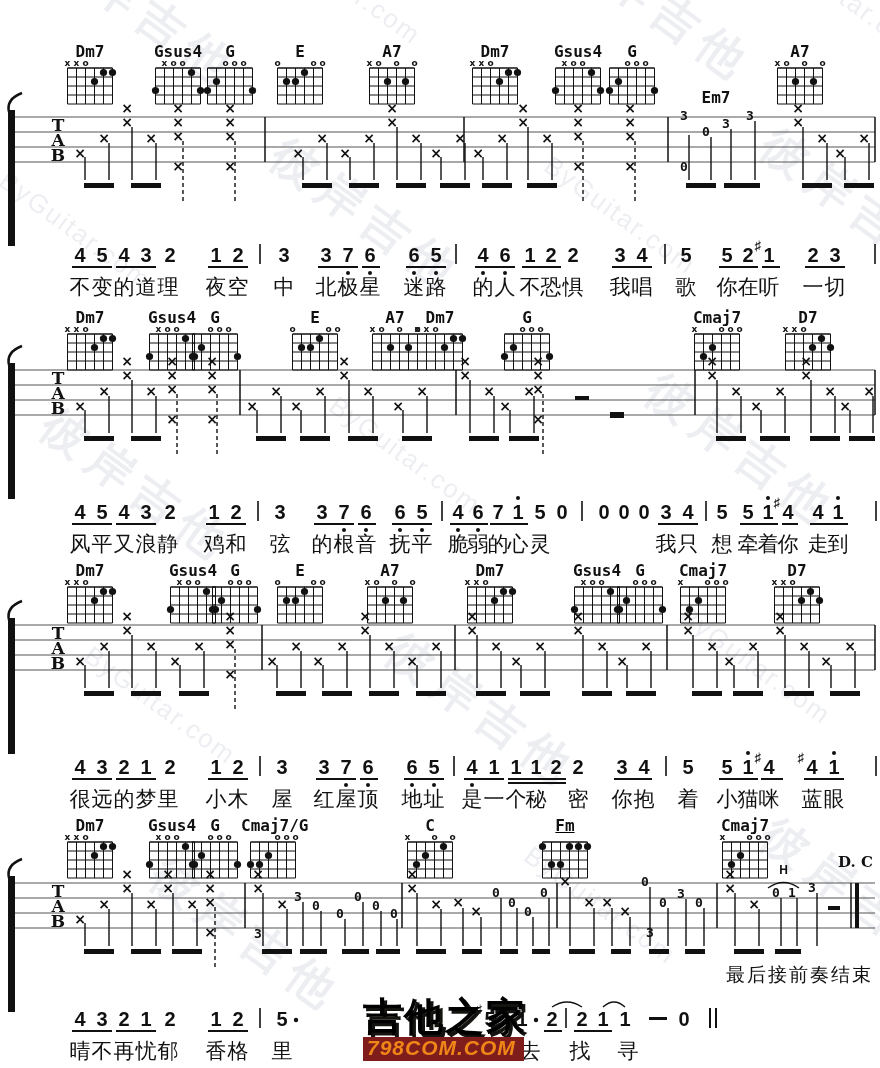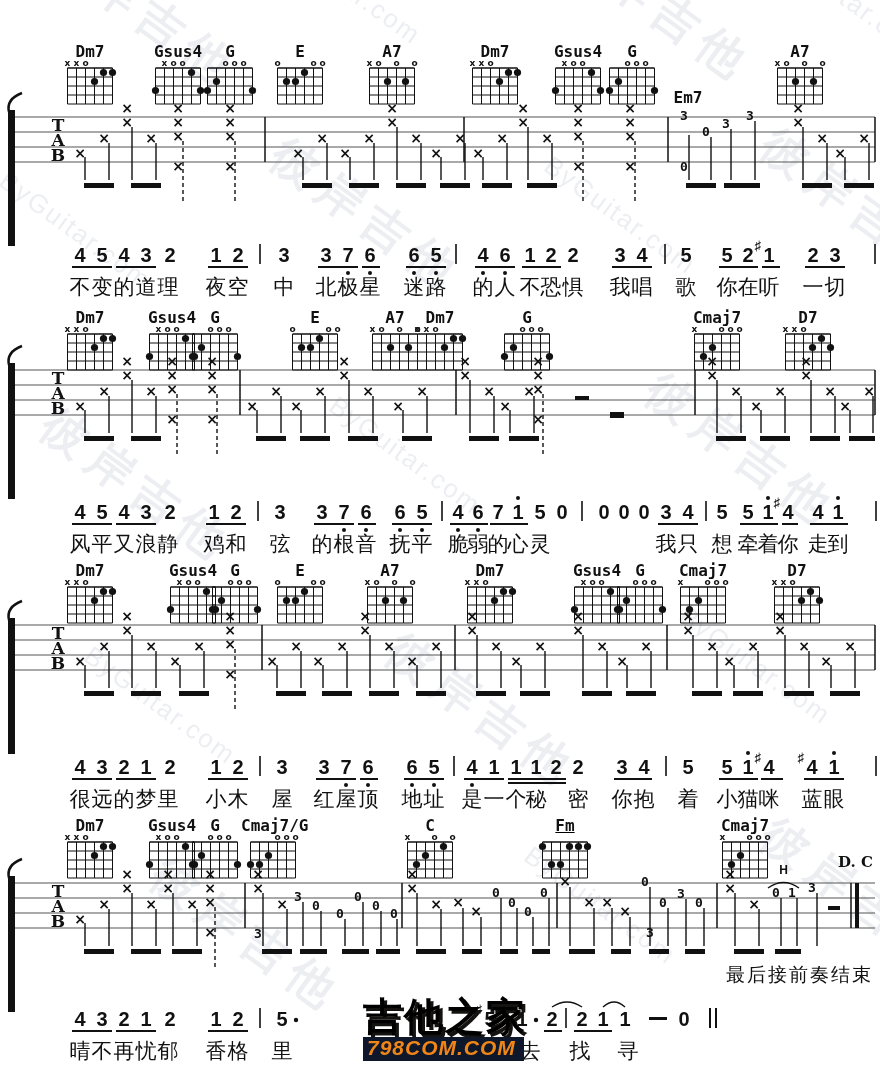--- a/index.html
+++ b/index.html
@@ -22,21 +22,21 @@
   .note{font:bold 20px "Liberation Sans",sans-serif;text-anchor:middle;}
   .acc{font:bold 13px "Liberation Sans",sans-serif;text-anchor:middle;}
   .lyr{font:21px "Liberation Sans",sans-serif;text-anchor:middle;}
   .hlbl{font:bold 12px "Liberation Sans",sans-serif;text-anchor:middle;}
   #dc{position:absolute;left:838px;top:853px;font:bold 15px "DejaVu Serif",serif;color:#111;z-index:3;}
   #footnote{position:absolute;left:726px;top:962px;font-size:19px;letter-spacing:2px;
             color:#111;z-index:3;font-weight:500;font-family:Liberation Serif, serif;}
   #logo{position:absolute;left:363px;top:997px;z-index:4;}
   #logo-top{font-size:39px;font-weight:bold;color:#000000;letter-spacing:2px;line-height:40px;
             text-shadow:3px 3px 0 #151310;white-space:nowrap;}
-  #logo-bot{display:inline-block;background:#0f172a;color:#ef8617;font-weight:bold;
+  #logo-bot{display:inline-block;background:#7f1d1d;color:#ef8617;font-weight:bold;
             font-size:21px;font-style:italic;padding:0 8px 2px 4px;letter-spacing:1px;line-height:22px;}
 </style>
 </head>
 <body>
 
 <div id="page">
   <div id="wm-layer" class="layer">
       <div class="wm cn" style="left: 30px; top: -20px;">彼岸吉他</div>
       <div class="wm en" style="left: 255px; top: -30px;">ByGuitar.com</div>
       <div class="wm cn" style="left: 545px; top: -25px;">彼岸吉他</div>
@@ -225,21 +225,21 @@
           <line x1="9.5" y1="8" x2="54.5" y2="8" stroke="#111" stroke-width="1.6"></line>
           <line x1="9.5" y1="17" x2="54.5" y2="17" stroke="#111" stroke-width="1"></line>
           <line x1="9.5" y1="26" x2="54.5" y2="26" stroke="#111" stroke-width="1"></line>
           <line x1="9.5" y1="35" x2="54.5" y2="35" stroke="#111" stroke-width="1"></line>
           <line x1="9.5" y1="44" x2="54.5" y2="44" stroke="#111" stroke-width="1"></line>
           <circle cx="9.5" cy="30.5" r="3.6" fill="#111"></circle>
           <circle cx="18.5" cy="21.5" r="3.6" fill="#111"></circle>
           <circle cx="54.5" cy="30.5" r="3.6" fill="#111"></circle>
         </svg>
       </div>
-      <div class="chord" style="left: 656px; top: 90px;">
+      <div class="chord" style="left: 656px; top: 90px; padding-left: 28px;">
         <div class="chord-label">Em7</div>
       </div>
       <div class="chord" style="left: 768px; top: 44px;">
         <div class="chord-label">A7</div>
         <svg width="64" height="52" style="position:relative;display:block">
           <line x1="9.5" y1="8" x2="9.5" y2="44" stroke="#111" stroke-width="1"></line>
           <text x="9.5" y="6" class="mk">x</text>
           <line x1="18.5" y1="8" x2="18.5" y2="44" stroke="#111" stroke-width="1"></line>
           <text x="18.5" y="6" class="mk">o</text>
           <line x1="27.5" y1="8" x2="27.5" y2="44" stroke="#111" stroke-width="1"></line>

